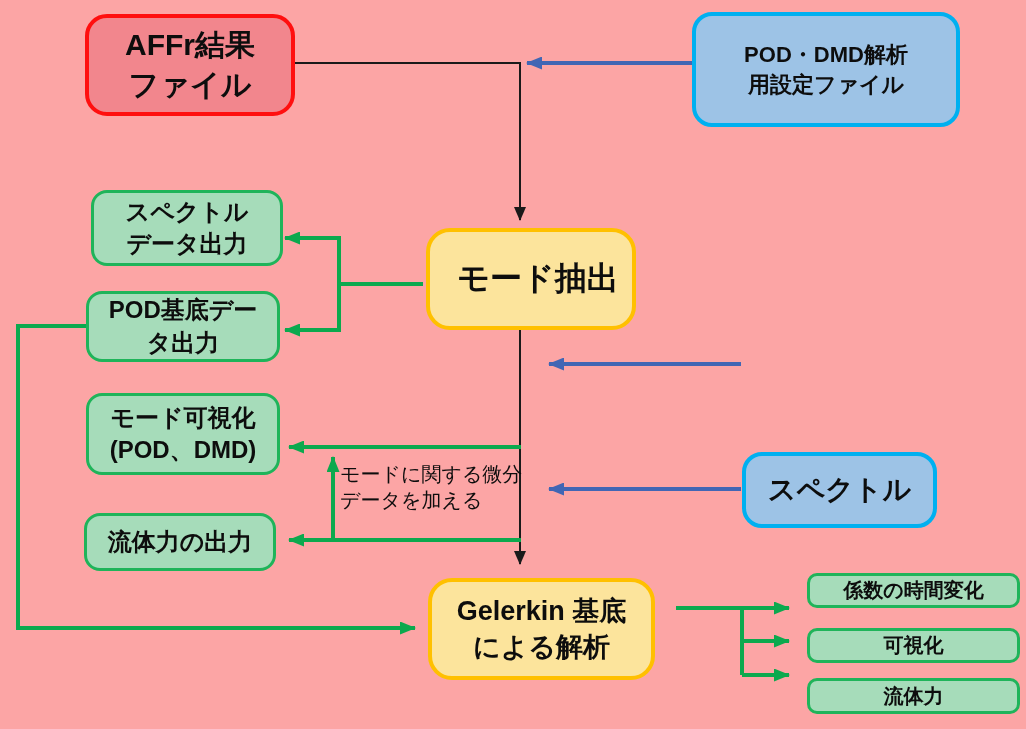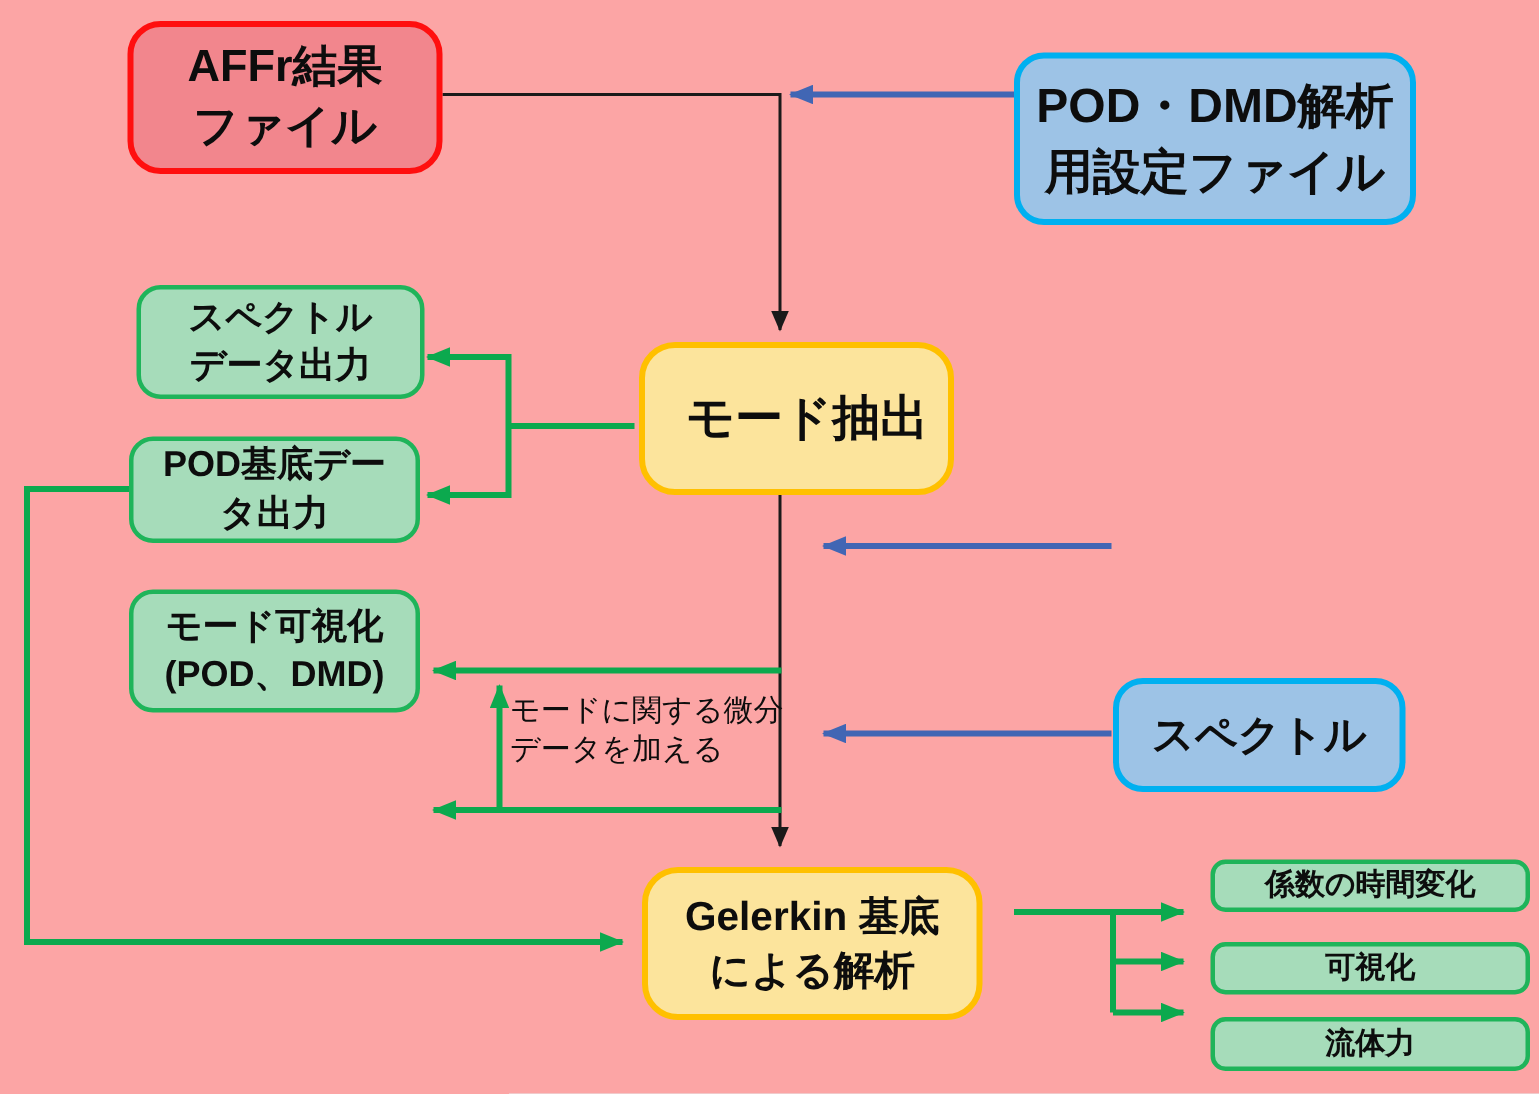--- a/index.html
+++ b/index.html
@@ -118,21 +118,21 @@
     <polyline class="ln-green" points="742,608 742,675"></polyline>
     <polyline class="ln-green" points="742,641 789,641" marker-end="url(#ah-green)"></polyline>
     <polyline class="ln-green" points="742,675 789,675" marker-end="url(#ah-green)"></polyline>
   </svg>
 
   <div class="node red" style="left:85px; top:14px; width:210px; height:102px;">
     <span class="label">AFFr結果
 ファイル</span>
   </div>
 
-  <div class="node blue" style="left:676px; top:12px; width:268px; height:115px; font-size:32px;margin-top:23px;">
+  <div class="node blue" style="left:692px; top:12px; width:268px; height:115px; font-size:22px;">
     <span class="label">POD・DMD解析
 用設定ファイル</span>
   </div>
 
   <div class="node yellow" style="left:426px; top:228px; width:210px; height:102px; font-size:32px;padding-left:14px;">
     <span class="label">モード抽出</span>
   </div>
 
   <div class="node green" style="left:91px; top:190px; width:192px; height:76px; font-size:24px;">
     <span class="label">スペクトル
@@ -142,20 +142,23 @@
   <div class="node green" style="left:86px; top:291px; width:194px; height:71px; font-size:24px;">
     <span class="label">POD基底デー
 タ出力</span>
   </div>
 
   <div class="node green" style="left:86px; top:393px; width:194px; height:82px; font-size:24px;">
     <span class="label">モード可視化
 (POD、DMD)</span>
   </div>
 
+  <div class="node green" style="left:84px; top:513px; width:192px; height:58px; font-size:24px;">
+    <span class="label">流体力の出力</span>
+  </div>
 
 
   <div class="node blue" style="left:742px; top:452px; width:195px; height:76px; font-size:28px;">
     <span class="label">スペクトル</span>
   </div>
 
   <div class="node yellow" style="left:428px; top:578px; width:227px; height:102px; font-size:27px;">
     <span class="label">Gelerkin 基底
 による解析</span>
   </div>

